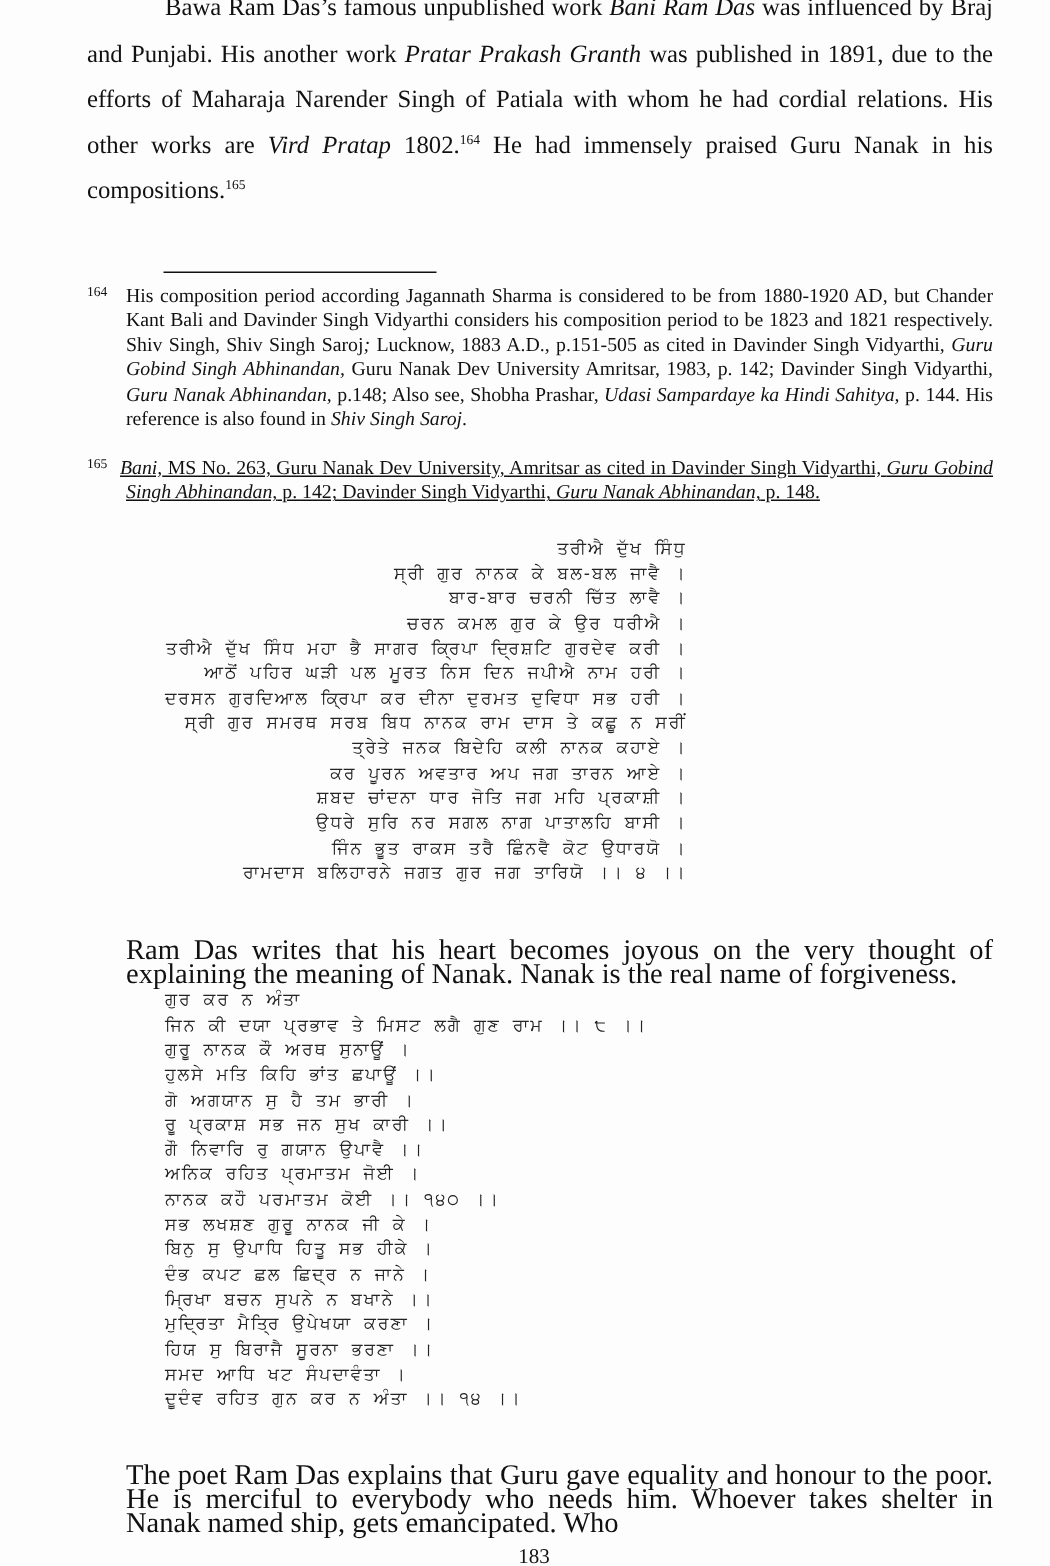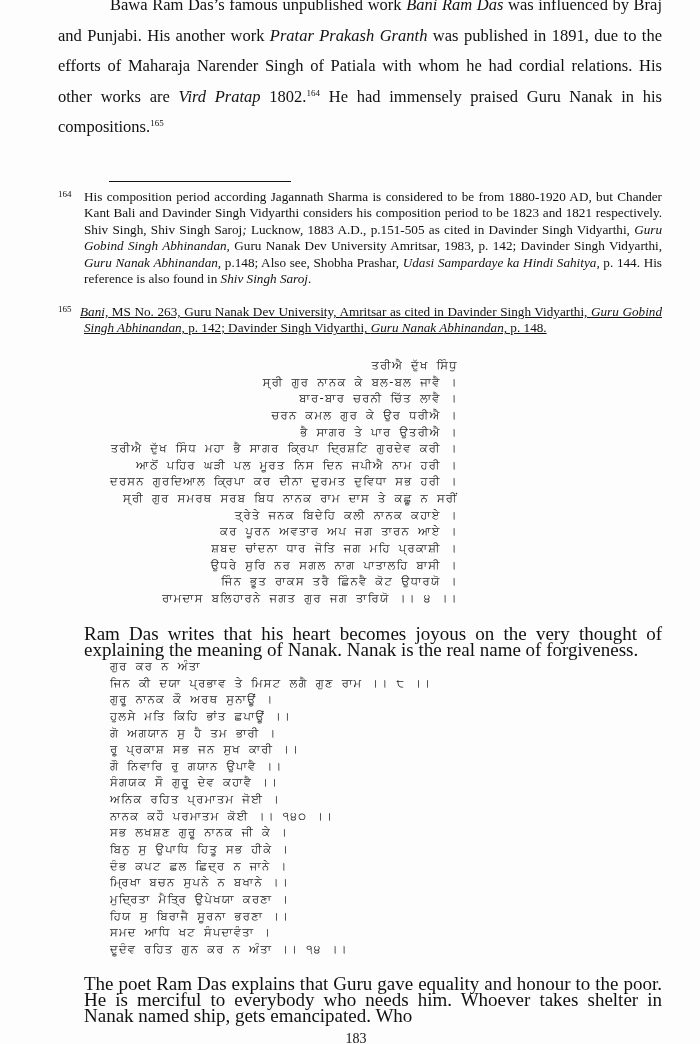--- a/index.html
+++ b/index.html
@@ -63,21 +63,20 @@
   <p class="fn fn2" style="top:304px;">
     <span class="num">165</span>
     <span class="txt" id="fn-1"><i>Bani,</i><span> MS No. 263, Guru Nanak Dev University, Amritsar as cited in Davinder Singh Vidyarthi, </span><i>Guru Gobind Singh Abhinandan,</i><span> p. 142; Davinder Singh Vidyarthi, </span><i>Guru Nanak Abhinandan,</i><span> p. 148.</span></span>
   </p>
 
   <ul class="gur" id="verse-1" style="top:357px;text-align:right;">
       <li>ਤਰੀਐ ਦੁੱਖ ਸਿੰਧੁ</li>
       <li>ਸ੍ਰੀ ਗੁਰ ਨਾਨਕ ਕੇ ਬਲ-ਬਲ ਜਾਵੈ ।</li>
       <li>ਬਾਰ-ਬਾਰ ਚਰਨੀ ਚਿੱਤ ਲਾਵੈ ।</li>
       <li>ਚਰਨ ਕਮਲ ਗੁਰ ਕੇ ਉਰ ਧਰੀਐ ।</li>
-      <li>ਭੈ ਸਾਗਰ ਤੇ ਪਾਰ ਉਤਰੀਐ ।</li>
       <li>ਤਰੀਐ ਦੁੱਖ ਸਿੰਧ ਮਹਾ ਭੈ ਸਾਗਰ ਕ੍ਰਿਪਾ ਦ੍ਰਿਸ਼ਟਿ ਗੁਰਦੇਵ ਕਰੀ ।</li>
       <li>ਆਠੋਂ ਪਹਿਰ ਘੜੀ ਪਲ ਮੂਰਤ ਨਿਸ ਦਿਨ ਜਪੀਐ ਨਾਮ ਹਰੀ ।</li>
       <li>ਦਰਸਨ ਗੁਰਦਿਆਲ ਕ੍ਰਿਪਾ ਕਰ ਦੀਨਾ ਦੁਰਮਤ ਦੁਵਿਧਾ ਸਭ ਹਰੀ ।</li>
       <li>ਸ੍ਰੀ ਗੁਰ ਸਮਰਥ ਸਰਬ ਬਿਧ ਨਾਨਕ ਰਾਮ ਦਾਸ ਤੇ ਕਛੂ ਨ ਸਰੀਂ</li>
       <li>ਤ੍ਰੇਤੇ ਜਨਕ ਬਿਦੇਹਿ ਕਲੀ ਨਾਨਕ ਕਹਾਏ ।</li>
       <li>ਕਰ ਪੂਰਨ ਅਵਤਾਰ ਅਪ ਜਗ ਤਾਰਨ ਆਏ ।</li>
       <li>ਸ਼ਬਦ ਚਾਂਦਨਾ ਧਾਰ ਜੋਤਿ ਜਗ ਮਹਿ ਪ੍ਰਕਾਸ਼ੀ ।</li>
       <li>ਉਧਰੇ ਸੁਰਿ ਨਰ ਸਗਲ ਨਾਗ ਪਾਤਾਲਹਿ ਬਾਸੀ ।</li>
       <li>ਜਿੰਨ ਭੂਤ ਰਾਕਸ ਤਰੈ ਛਿੰਨਵੈ ਕੋਟ ਉਧਾਰਯੋ ।</li>
       <li>ਰਾਮਦਾਸ ਬਲਿਹਾਰਨੇ ਜਗਤ ਗੁਰ ਜਗ ਤਾਰਿਯੋ ।। ੪ ।।</li>
@@ -86,21 +85,20 @@
   <p class="prose" style="top:626px;">Ram Das writes that his heart becomes joyous on the very thought of explaining the meaning of Nanak. Nanak is the real name of forgiveness.</p>
 
   <ul class="gur" id="verse-2" style="top:658px;">
       <li>ਗੁਰ ਕਰ ਨ ਅੰਤਾ</li>
       <li>ਜਿਨ ਕੀ ਦਯਾ ਪ੍ਰਭਾਵ ਤੇ ਮਿਸਟ ਲਗੈ ਗੁਣ ਰਾਮ ।। ੮ ।।</li>
       <li>ਗੁਰੂ ਨਾਨਕ ਕੌ ਅਰਥ ਸੁਨਾਊਂ ।</li>
       <li>ਹੁਲਸੇ ਮਤਿ ਕਿਹਿ ਭਾਂਤ ਛਪਾਊਂ ।।</li>
       <li>ਗੋ ਅਗਯਾਨ ਸੁ ਹੈ ਤਮ ਭਾਰੀ ।</li>
       <li>ਰੂ ਪ੍ਰਕਾਸ਼ ਸਭ ਜਨ ਸੁਖ ਕਾਰੀ ।।</li>
       <li>ਗੌ ਨਿਵਾਰਿ ਰੁ ਗਯਾਨ ਉਪਾਵੈ ।।</li>
-      <li>ਸੰਗਯਕ ਸੌ ਗੁਰੂ ਦੇਵ ਕਹਾਵੈ ।।</li>
       <li>ਅਨਿਕ ਰਹਿਤ ਪ੍ਰਮਾਤਮ ਜੋਈ ।</li>
       <li>ਨਾਨਕ ਕਹੌ ਪਰਮਾਤਮ ਕੋਈ ।। ੧੪੦ ।।</li>
       <li>ਸਭ ਲਖਸ਼ਣ ਗੁਰੂ ਨਾਨਕ ਜੀ ਕੇ ।</li>
       <li>ਬਿਨੁ ਸੁ ਉਪਾਧਿ ਹਿਤੂ ਸਭ ਹੀਕੇ ।</li>
       <li>ਦੰਭ ਕਪਟ ਛਲ ਛਿਦ੍ਰ ਨ ਜਾਨੇ ।</li>
       <li>ਮ੍ਰਿਖਾ ਬਚਨ ਸੁਪਨੇ ਨ ਬਖਾਨੇ ।।</li>
       <li>ਮੁਦ੍ਰਿਤਾ ਮੈਤ੍ਰਿ ਉਪੇਖਯਾ ਕਰਣਾ ।</li>
       <li>ਹਿਯ ਸੁ ਬਿਰਾਜੈ ਸੂਰਨਾ ਭਰਣਾ ।।</li>
       <li>ਸਮਦ ਆਧਿ ਖਟ ਸੰਪਦਾਵੰਤਾ ।</li>
       <li>ਦੂਦੰਵ ਰਹਿਤ ਗੁਨ ਕਰ ਨ ਅੰਤਾ ।। ੧੪ ।।</li>

